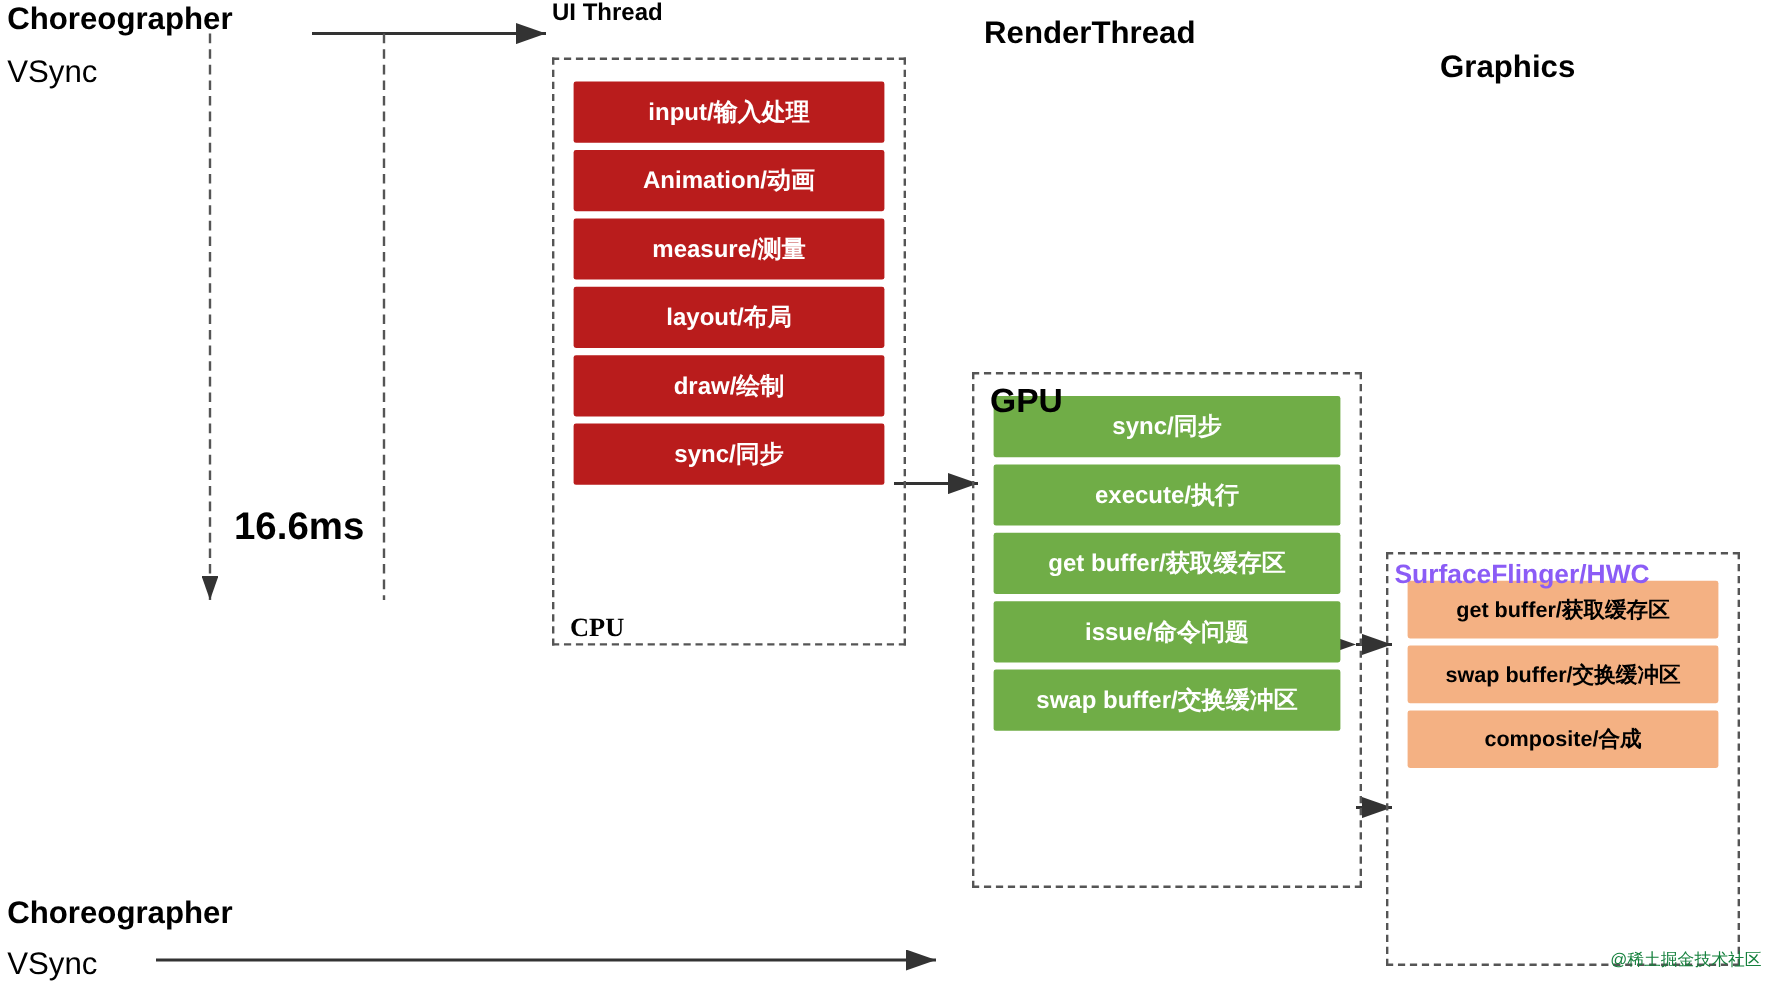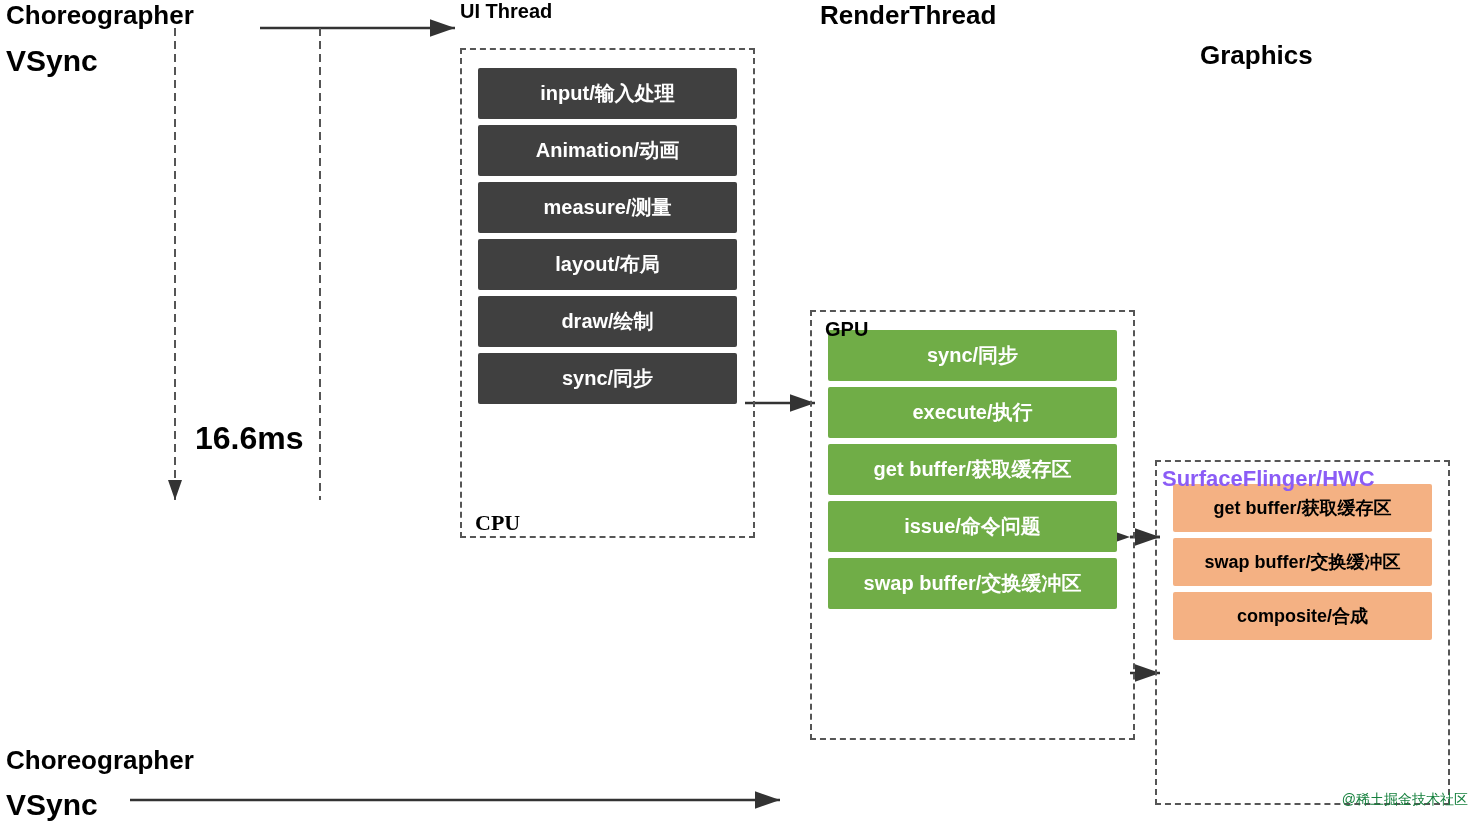--- a/index.html
+++ b/index.html
@@ -24,34 +24,34 @@
       position: absolute;
       font-size: 26px;
       font-weight: bold;
       color: #000;
       top: 0;
     }
 
     
     .vsync-label {
       position: absolute;
-      font-size: 30px;
-      font-weight: bold;
+      font-size: 26px;
+      font-weight: normal;
       color: #000;
     }
 
     
     .dashed-box {
       position: absolute;
       border: 2px dashed #555;
     }
 
     
     .blue-block {
-      background: #404040;
+      background: #b91c1c;
       color: #fff;
       font-size: 20px;
       font-weight: bold;
       text-align: center;
       padding: 12px 8px;
       margin: 6px 0;
       border-radius: 2px;
     }
 
     
@@ -83,21 +83,21 @@
       position: absolute;
       font-size: 22px;
       font-weight: bold;
       color: #000;
       font-family: Liberation Serif, serif;
     }
 
     
     .gpu-label {
       position: absolute;
-      font-size: 20px;
+      font-size: 28px;
       font-weight: bold;
       color: #000;
     }
 
     
     .sf-label {
       position: absolute;
       font-size: 22px;
       font-weight: bold;
       color: #8b5cf6;
@@ -160,21 +160,21 @@
     <line x1="1160" y1="537" x2="1130" y2="537" stroke="#333" stroke-width="2.5" marker-end="url(#arrowhead-left)"></line>
 
     <line x1="1130" y1="673" x2="1160" y2="673" stroke="#333" stroke-width="2.5" marker-end="url(#arrowhead)"></line>
   </svg>
 
   <div class="col-header" style="left: 6px; top: 0;">Choreographer</div>
   <div class="vsync-label" style="left: 6px; top: 44px;">VSync</div>
 
   <div class="col-header" style="left: 460px; top: 0; font-size:20px;">UI Thread</div>
 
-  <div class="col-header" style="left: 820px; top: 0; text-align: right;">RenderThread</div>
+  <div class="col-header" style="left: 820px; top: 12px; text-align: right;">RenderThread</div>
 
   <div class="col-header" style="left: 1200px; top: 0; margin-top: 40px;">Graphics</div>
 
   <div class="timing-label" style="left: 195px; top: 420px;">16.6ms</div>
 
   <div class="dashed-box" style="left: 460px; top: 48px; width: 295px; height: 490px;">
 
     <div style="padding: 12px 16px 0 16px;">
       <div class="blue-block">input/输入处理</div>
       <div class="blue-block">Animation/动画</div>

